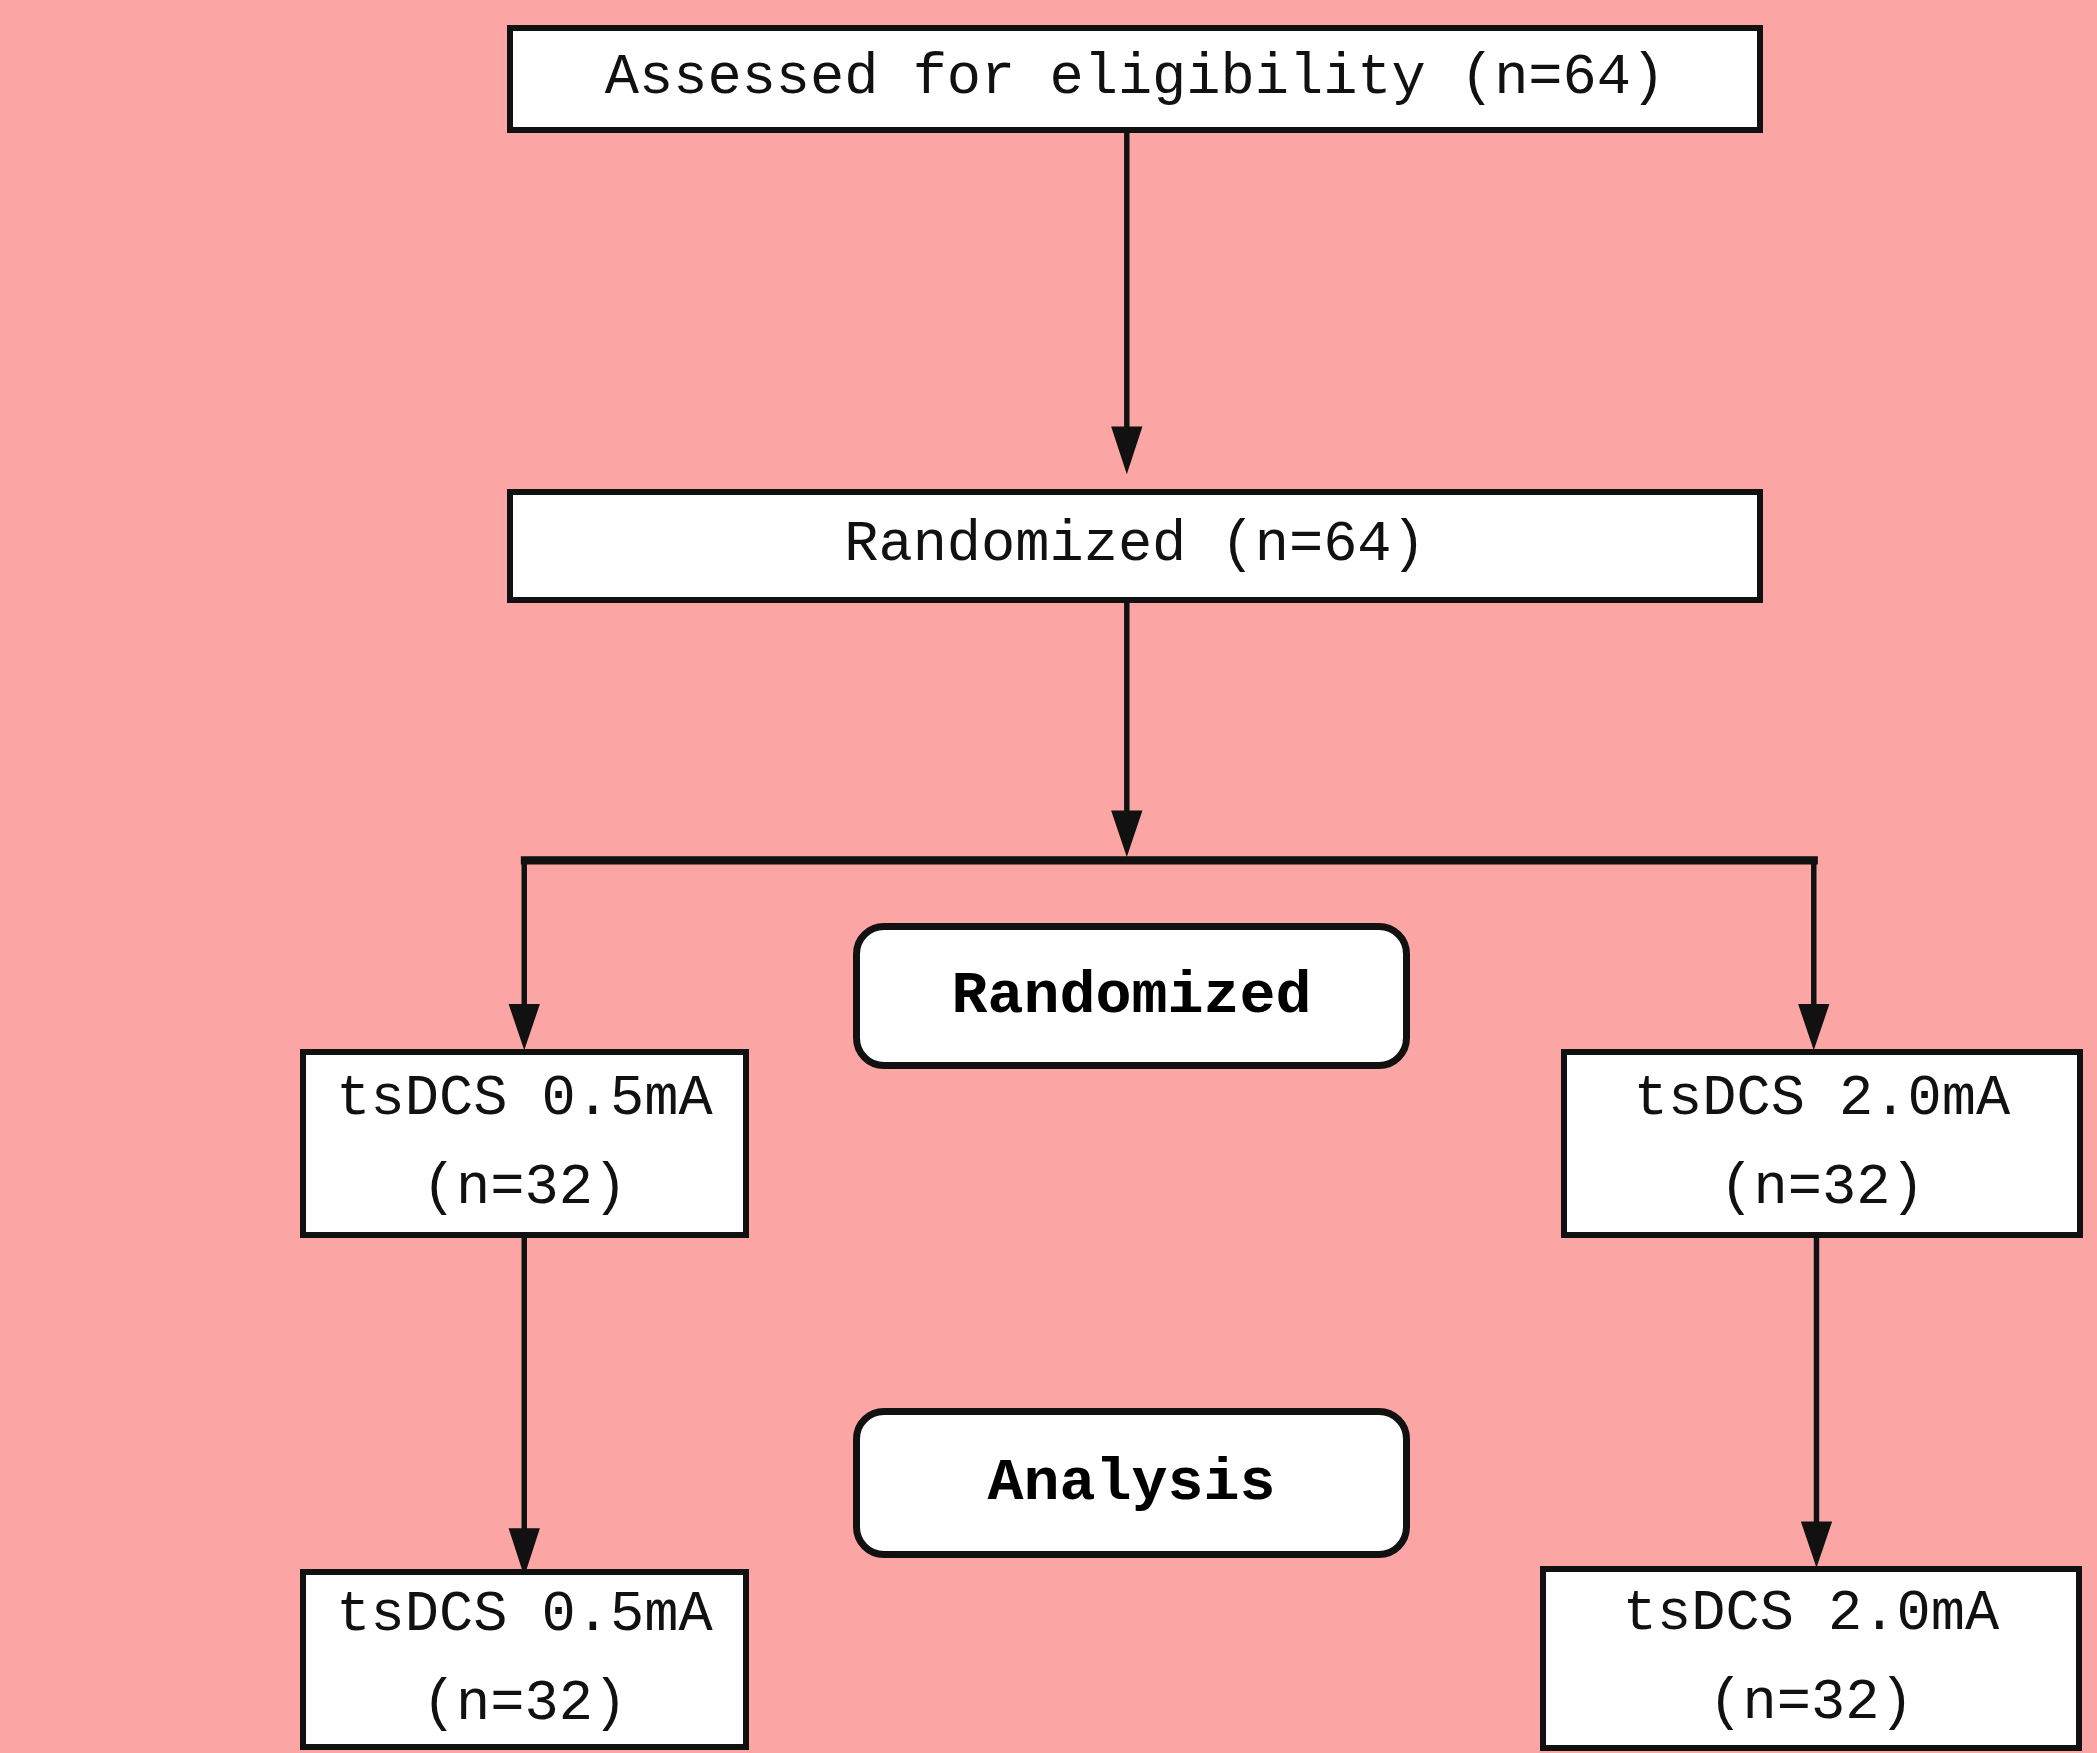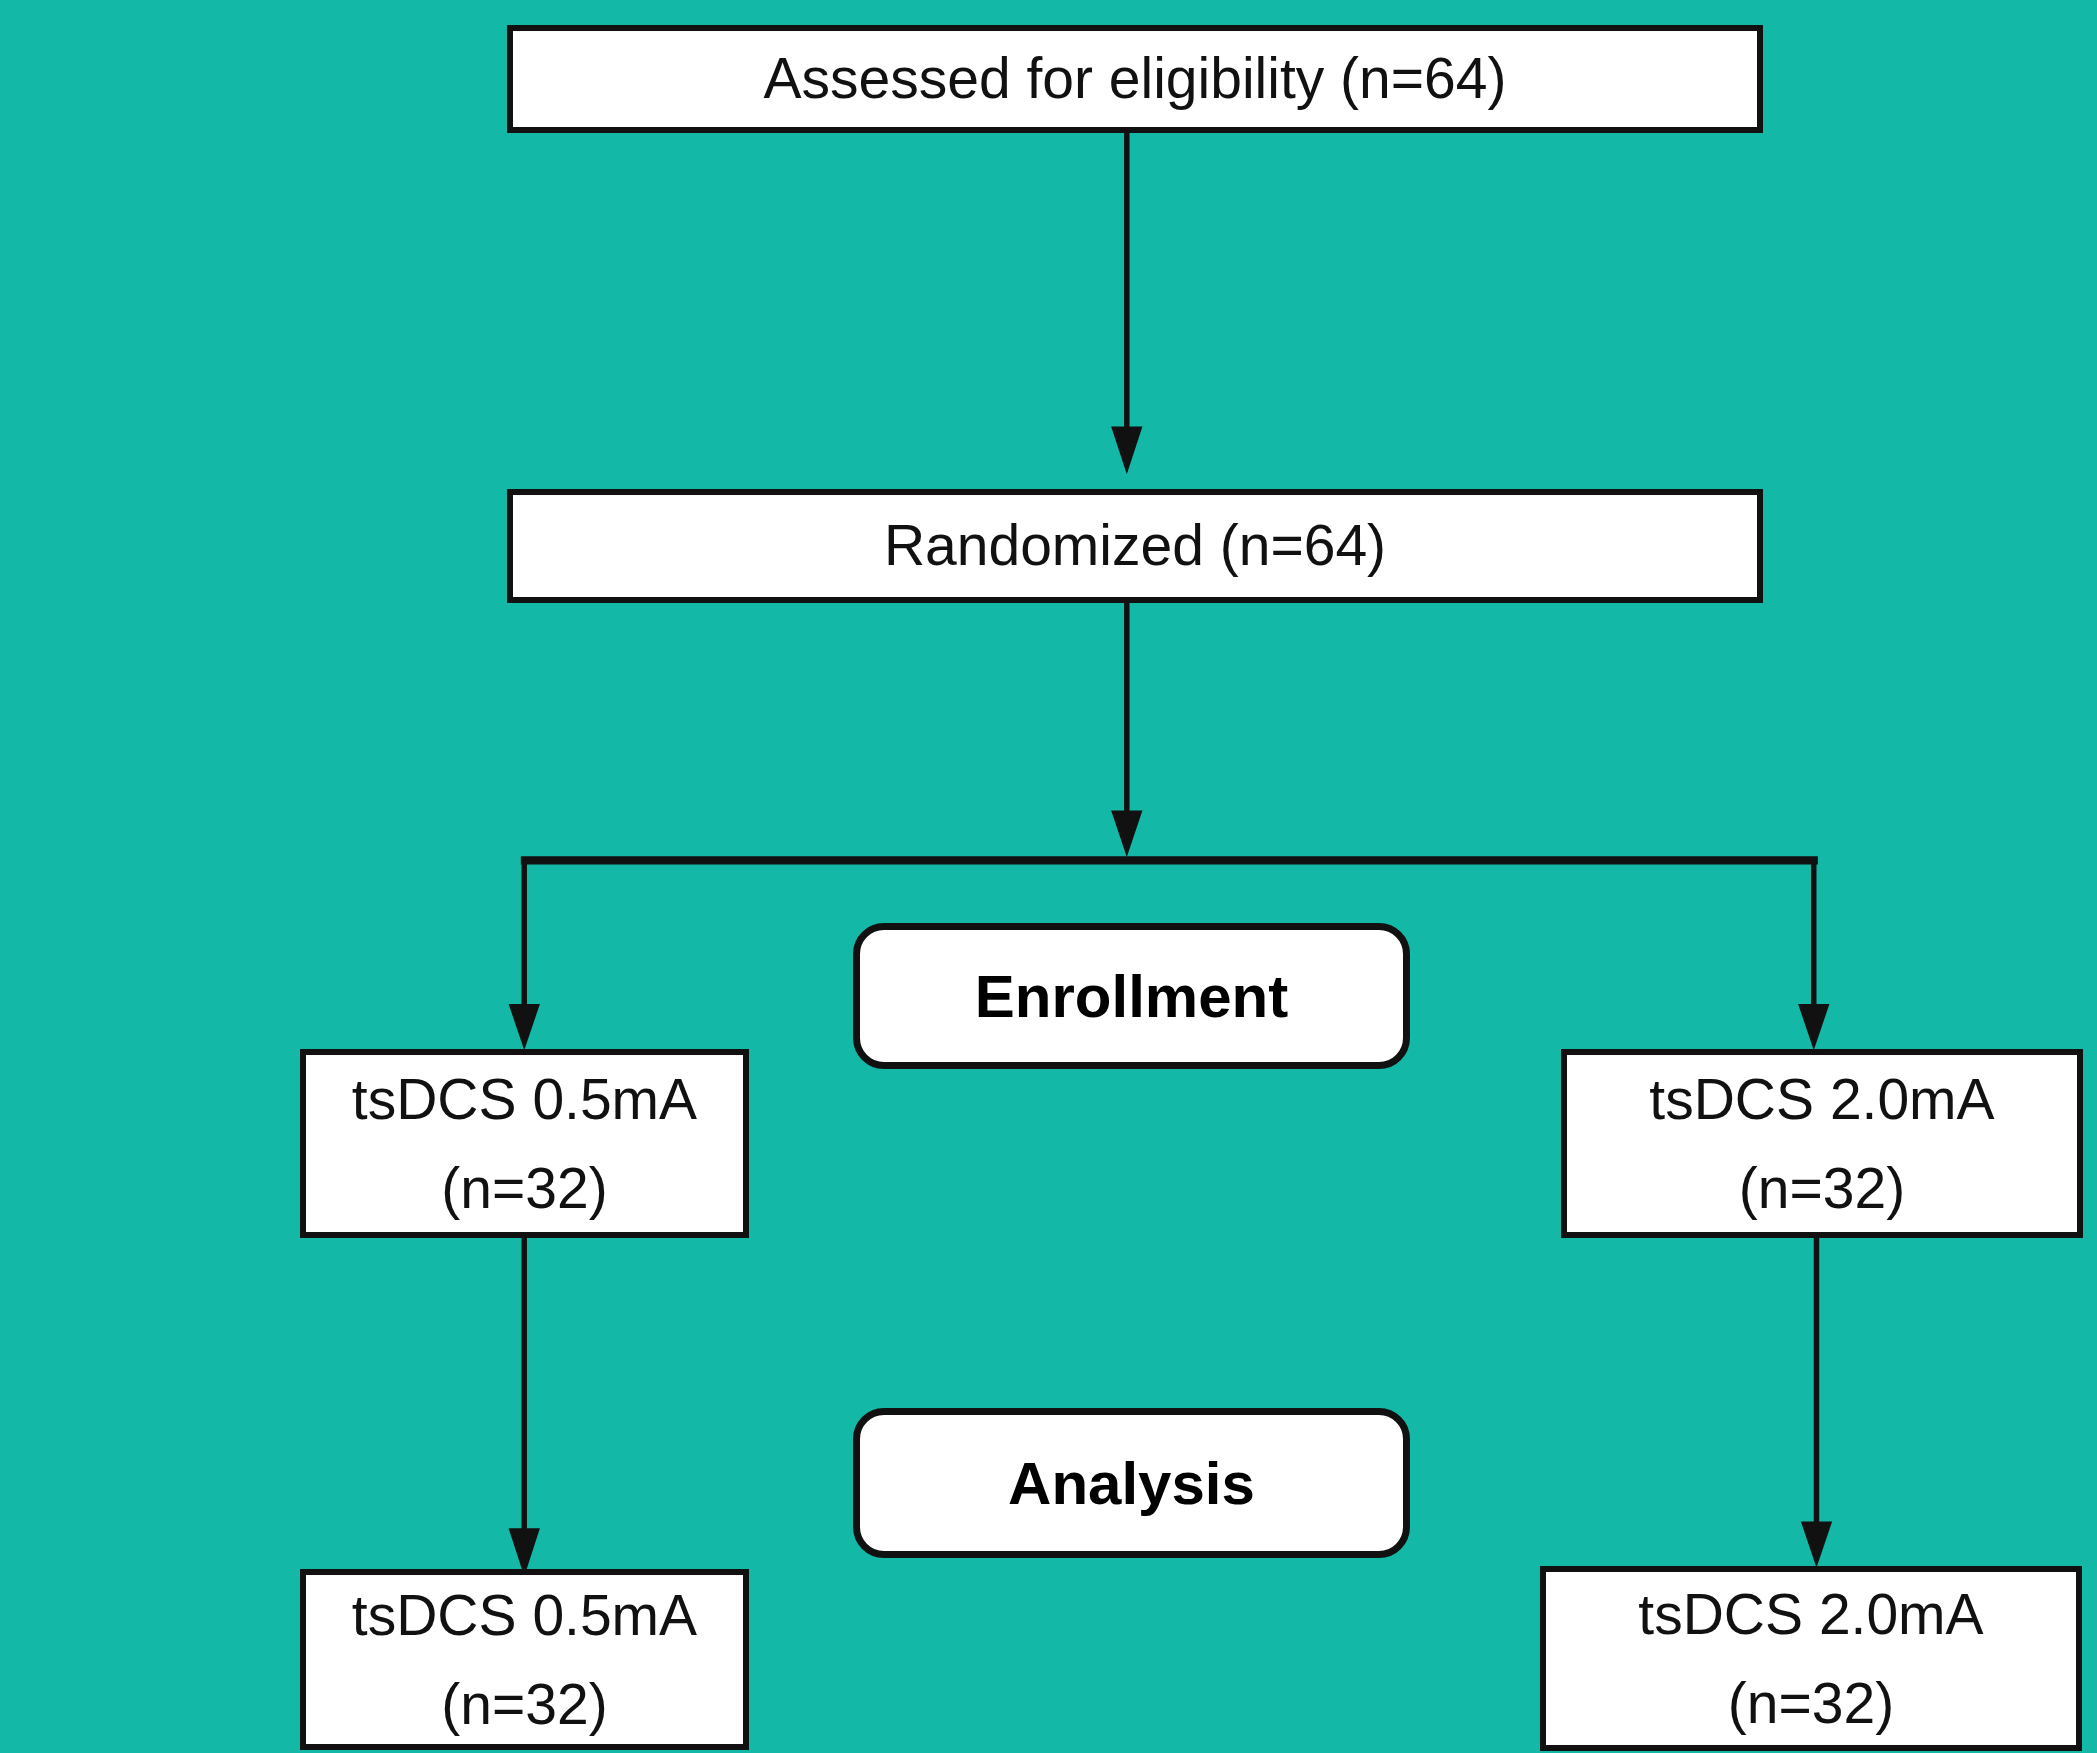--- a/index.html
+++ b/index.html
@@ -4,22 +4,22 @@
 <style>
   html, body {
     margin: 0;
     padding: 0;
     background: #ffffff;
   }
   .canvas {
     position: relative;
     width: 2097px;
     height: 1754px;
-    background: #14b8a6;
-    font-family: Liberation Sans, sans-serif;
+    background: #fca5a5;
+    font-family: Liberation Mono, monospace;
     color: #111111;
     overflow: hidden;
   }
   .connectors {
     position: absolute;
     left: 0;
     top: 0;
     width: 2097px;
     height: 1754px;
     z-index: 1;
@@ -113,21 +113,21 @@
   <div class="node" id="box-assessed">
     <span>Assessed for eligibility (n=64)</span>
   </div>
 
 
   <div class="node" id="box-randomized">
     <span>Randomized (n=64)</span>
   </div>
 
   <div class="stage" id="stage-allocation">
-    <span>Enrollment</span>
+    <span>Randomized</span>
   </div>
 
   <div class="node two-line" id="box-alloc-left">
     <span>tsDCS 0.5mA</span>
     <span>(n=32)</span>
   </div>
 
   <div class="node two-line" id="box-alloc-right">
     <span>tsDCS 2.0mA</span>
     <span>(n=32)</span>

